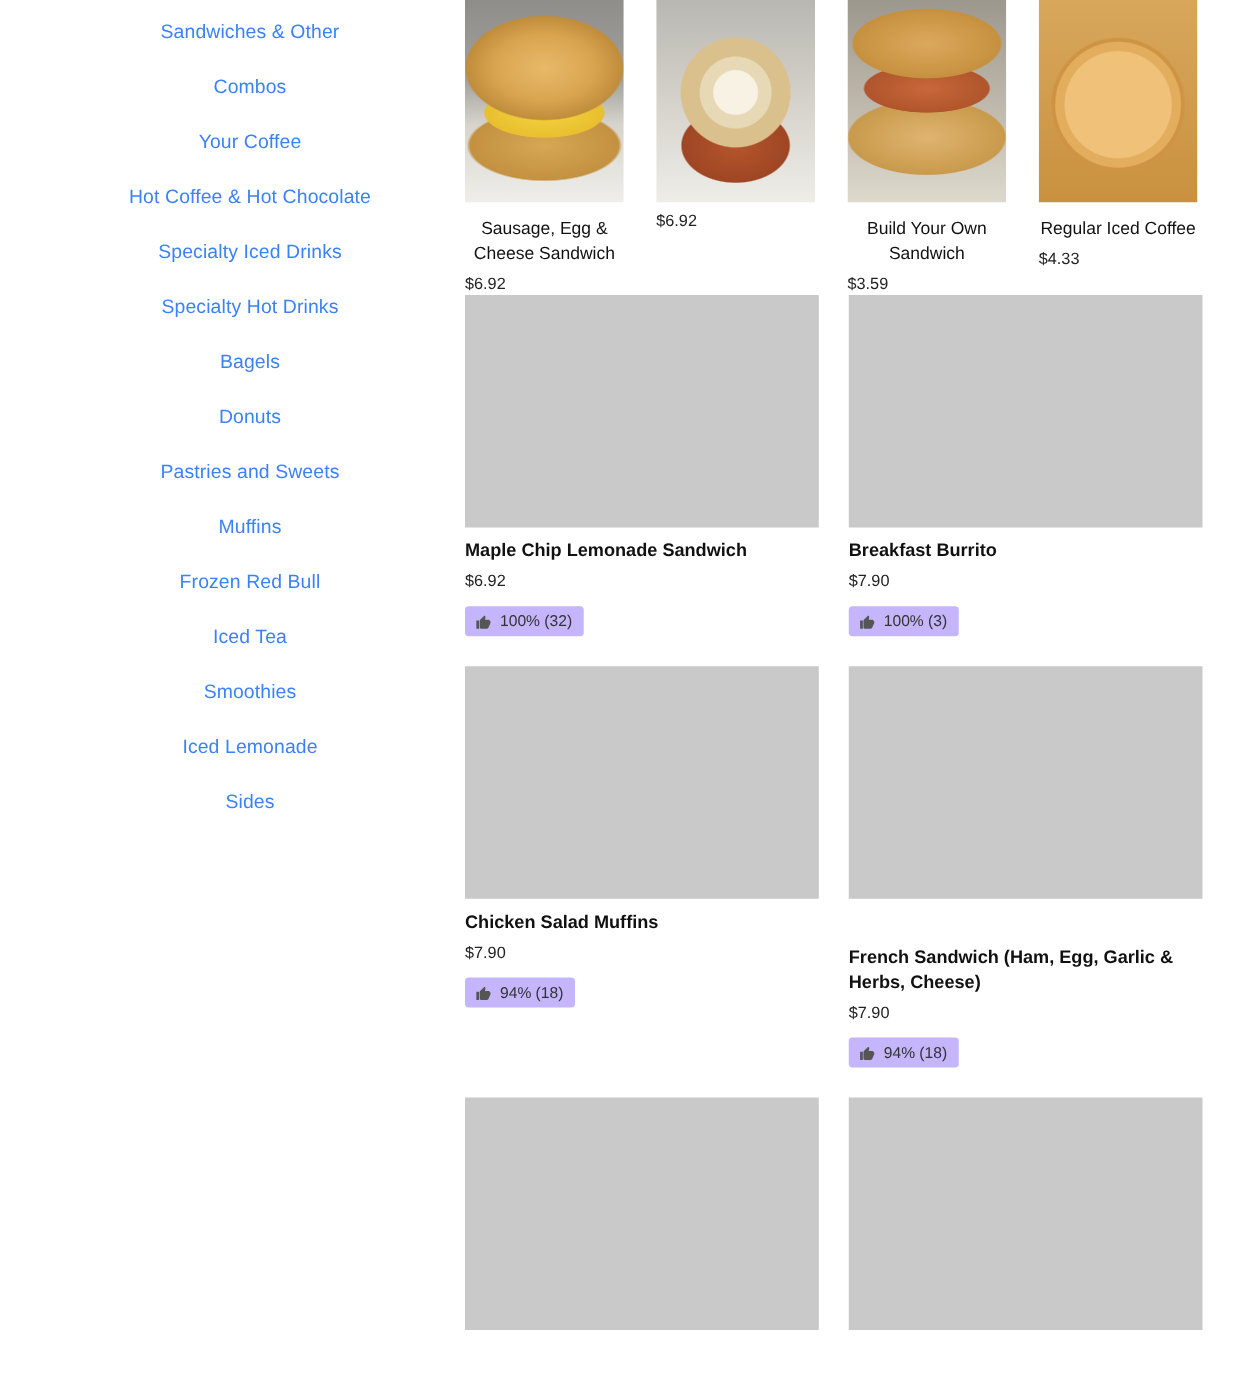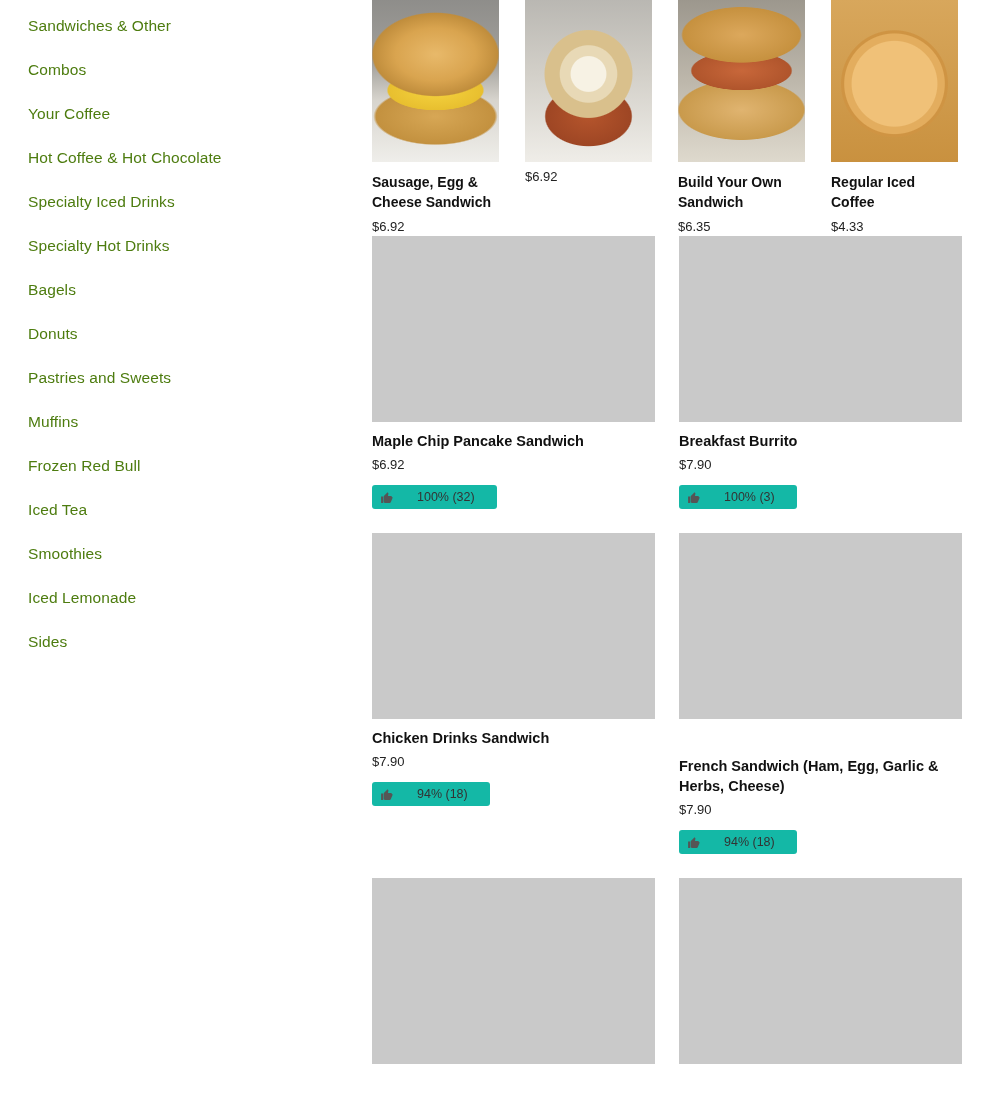--- a/index.html
+++ b/index.html
@@ -21,24 +21,25 @@
   
   .sidebar {
     width: 372px;
     flex: 0 0 372px;
     padding: 0 0 0 28px;
     padding-top: 4px;
   }
   .nav-item {
     font-size: 15.5px;
     line-height: 20px;
-    color: #4d7c0f;
+    color: #3b82f6;
     padding: 12px 0;
     cursor: pointer;
     letter-spacing: 0.1px;
+    text-align: center;
   }
 
   
   .main {
     flex: 1 1 auto;
     padding-right: 40px;
     position: relative;
   }
 
   .top-grid {
@@ -54,23 +55,24 @@
     position: relative;
     width: 127px;
     height: 163px;
     overflow: hidden;
     background: #cfcfcf;
     margin-top: -1px;
   }
   .top-card .title {
     font-size: 14px;
     line-height: 20px;
-    font-weight: bold;
+    font-weight: normal;
     margin-top: 10px;
     color: #111;
+    text-align: center;
   }
   .top-card .price {
     font-size: 13px;
     line-height: 18px;
     margin-top: 6px;
     color: #222;
   }
 
   
   .img-sausage {
@@ -137,24 +139,24 @@
   }
   .card .price {
     font-size: 13px;
     line-height: 18px;
     margin-top: 5px;
     color: #222;
   }
   .rating {
     display: inline-flex;
     align-items: center;
-    gap: 24px;
-    background: #14b8a6;
+    gap: 7px;
+    background: #c4b5fd;
     border-radius: 3px;
-    padding: 5px 22px 5px 8px;
+    padding: 5px 9px 5px 8px;
     margin-top: 11px;
     font-size: 12.5px;
     color: #333;
   }
   .rating .thumbup {
     display: inline-block;
     width: 13px; height: 13px;
     position: relative;
     flex: 0 0 13px;
   }
@@ -205,39 +207,39 @@
         </div>
         <div class="price">$6.92</div>
       </div>
 
       <div class="top-card">
         <div class="thumb">
 
           <div class="img-byo"></div>
         </div>
         <div class="title">Build Your Own Sandwich</div>
-        <div class="price">$6.35</div>
+        <div class="price">$3.59</div>
       </div>
 
       <div class="top-card">
         <div class="thumb">
           <div class="img-iced-coffee"></div>
         </div>
         <div class="title">Regular Iced Coffee</div>
         <div class="price">$4.33</div>
       </div>
 
     </div>
 
 
     <div class="grid2">
 
       <div class="card">
         <div class="photo"></div>
-        <div class="name">Maple Chip Pancake Sandwich</div>
+        <div class="name">Maple Chip Lemonade Sandwich</div>
         <div class="price">$6.92</div>
         <div class="rating">
           <span class="thumbup">
             <svg width="13" height="13" viewBox="0 0 24 24" fill="#555">
                 <path d="M2 10h4v12H2zM22 11c0-1.1-.9-2-2-2h-5.3l.8-3.9.03-.3a1.5 1.5 0 0 0-.44-1.06L14 2.5 7.6 8.9c-.37.37-.6.87-.6 1.43V20c0 1.1.9 2 2 2h9c.8 0 1.5-.5 1.8-1.2l3-7.1c.1-.2.2-.5.2-.7v-2z"></path>
               </svg>
           </span>
           <span>100% (32)</span>
         </div>
       </div>
@@ -251,21 +253,21 @@
             <svg width="13" height="13" viewBox="0 0 24 24" fill="#555">
                 <path d="M2 10h4v12H2zM22 11c0-1.1-.9-2-2-2h-5.3l.8-3.9.03-.3a1.5 1.5 0 0 0-.44-1.06L14 2.5 7.6 8.9c-.37.37-.6.87-.6 1.43V20c0 1.1.9 2 2 2h9c.8 0 1.5-.5 1.8-1.2l3-7.1c.1-.2.2-.5.2-.7v-2z"></path>
               </svg>
           </span>
           <span>100% (3)</span>
         </div>
       </div>
 
       <div class="card">
         <div class="photo"></div>
-        <div class="name">Chicken Drinks Sandwich</div>
+        <div class="name">Chicken Salad Muffins</div>
         <div class="price">$7.90</div>
         <div class="rating">
           <span class="thumbup">
             <svg width="13" height="13" viewBox="0 0 24 24" fill="#555">
                 <path d="M2 10h4v12H2zM22 11c0-1.1-.9-2-2-2h-5.3l.8-3.9.03-.3a1.5 1.5 0 0 0-.44-1.06L14 2.5 7.6 8.9c-.37.37-.6.87-.6 1.43V20c0 1.1.9 2 2 2h9c.8 0 1.5-.5 1.8-1.2l3-7.1c.1-.2.2-.5.2-.7v-2z"></path>
               </svg>
           </span>
           <span>94% (18)</span>
         </div>
       </div>

